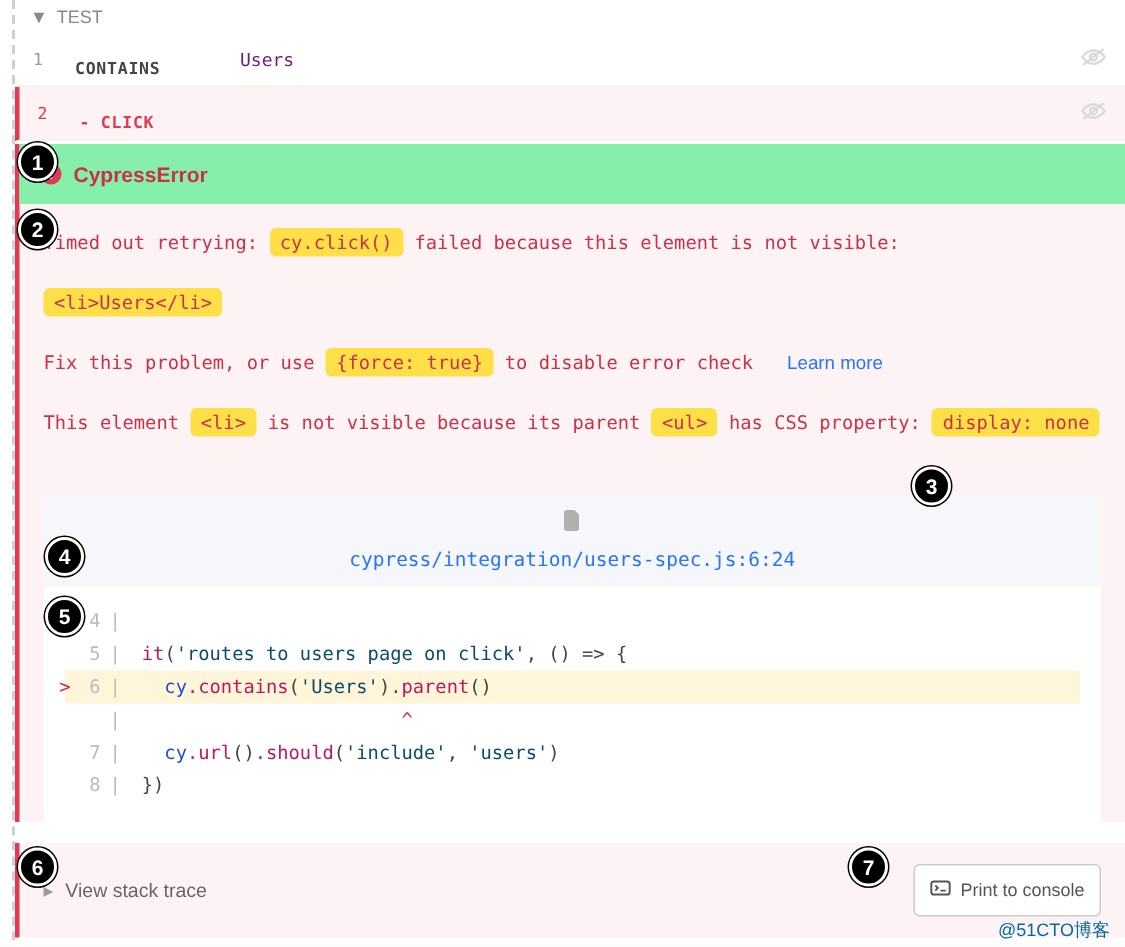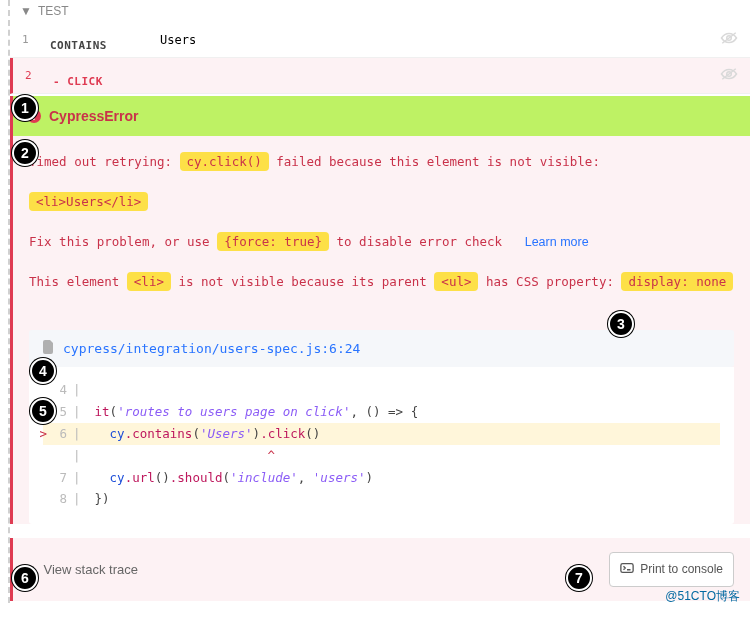--- a/index.html
+++ b/index.html
@@ -41,42 +41,42 @@
     .cmd-row .cmd {
       font-family: Menlo, monospace;
       font-weight: 700;
       color: #444;
       letter-spacing: 0.5px;
       font-size: 11px;
       width: 110px;
       margin-top: 12px;
     }
     .cmd-row .arg {
-      color: #000000;
+      color: #701a75;
       font-family: Menlo, monospace;
     }
     .cmd-row .eye {
       margin-left: auto;
       color: #d9d9d9;
     }
     .cmd-row.err {
       border-left: 3px solid #df3b52;
       background: #fdf2f4;
     }
     .cmd-row.err .num, .cmd-row.err .cmd { color: #df3b52; }
     .error-panel {
       border-left: 3px solid #df3b52;
       background: #fdf2f4;
       margin-top: 2px;
     }
     .error-title {
       display: flex;
       align-items: center;
       padding: 12px 14px;
-      background: #bef264;
+      background: #86efac;
       color: #c9324a;
       font-weight: 600;
       font-size: 14px;
     }
     .error-title .warn {
       width: 14px; height: 14px;
       border-radius: 50%;
       background: #df3b52;
       color: #fff;
       display: inline-flex;
@@ -108,20 +108,21 @@
       background: #f5f7fa;
       padding: 10px 14px;
       margin: 6px 16px 0 16px;
       border-radius: 3px;
       color: #2974ff;
       font-family: Menlo, monospace;
       font-size: 13px;
       display: flex;
       align-items: center;
       gap: 8px;
+      flex-direction: column;
     }
     .file-link .file-icon { color: #b0b0b0; }
     .code-block {
       background: #fff;
       margin: 0 16px 14px 16px;
       padding: 12px 14px 14px 14px;
       font-family: Menlo, Consolas, monospace;
       font-size: 12.5px;
       line-height: 1.75;
       color: #444;
@@ -141,21 +142,21 @@
     .code-block .hl { background: #fff6da; }
     .code-block .hl .lnum::before {
       content: "> ";
       color: #c9324a;
       position: absolute;
       margin-left: -20px;
     }
     .code-block .caret-line .pipe { color: #bbb; }
     .code-block .caret { color: #c9324a; }
     .tok-fn { color: #be185d; }
-    .tok-str { color: #8b5cf6; font-style: italic; }
+    .tok-str { color: #0c4a6e; }
     .tok-var { color: #1d4ed8; }
     .footer {
       display: flex;
       align-items: center;
       padding: 14px 16px;
       background: #fdf2f4;
       color: #666;
       font-size: 13px;
       border-left: 3px solid #df3b52;
     }
@@ -279,21 +280,21 @@
           <span></span>
         </div>
       <div class="ln">
           <span class="lnum">5</span>
           <span class="pipe">|</span>
           <span>&nbsp;<span class="tok-fn">it</span>(<span class="tok-str">'routes to users page on click'</span><span>, () =&gt; {</span></span>
         </div>
       <div class="ln hl">
           <span class="lnum">6</span>
           <span class="pipe">|</span>
-          <span>&nbsp;&nbsp;&nbsp;<span class="tok-var">cy</span><span class="tok-fn">.contains</span>(<span class="tok-str">'Users'</span>)<span class="tok-fn">.click</span>()</span>
+          <span>&nbsp;&nbsp;&nbsp;<span class="tok-var">cy</span><span class="tok-fn">.contains</span>(<span class="tok-str">'Users'</span>)<span class="tok-fn">.parent</span>()</span>
         </div>
       <div class="ln caret-line">
           <span class="lnum"></span>
           <span class="pipe">|</span>
           <span class="caret">&nbsp;&nbsp;&nbsp;&nbsp;&nbsp;&nbsp;&nbsp;&nbsp;&nbsp;&nbsp;&nbsp;&nbsp;&nbsp;&nbsp;&nbsp;&nbsp;&nbsp;&nbsp;&nbsp;&nbsp;&nbsp;&nbsp;&nbsp;&nbsp;^</span>
         </div>
       <div class="ln">
           <span class="lnum">7</span>
           <span class="pipe">|</span>
           <span>&nbsp;&nbsp;&nbsp;<span class="tok-var">cy</span><span class="tok-fn">.url</span>()<span class="tok-fn">.should</span>(<span class="tok-str">'include'</span>, <span class="tok-str">'users'</span>)</span>

